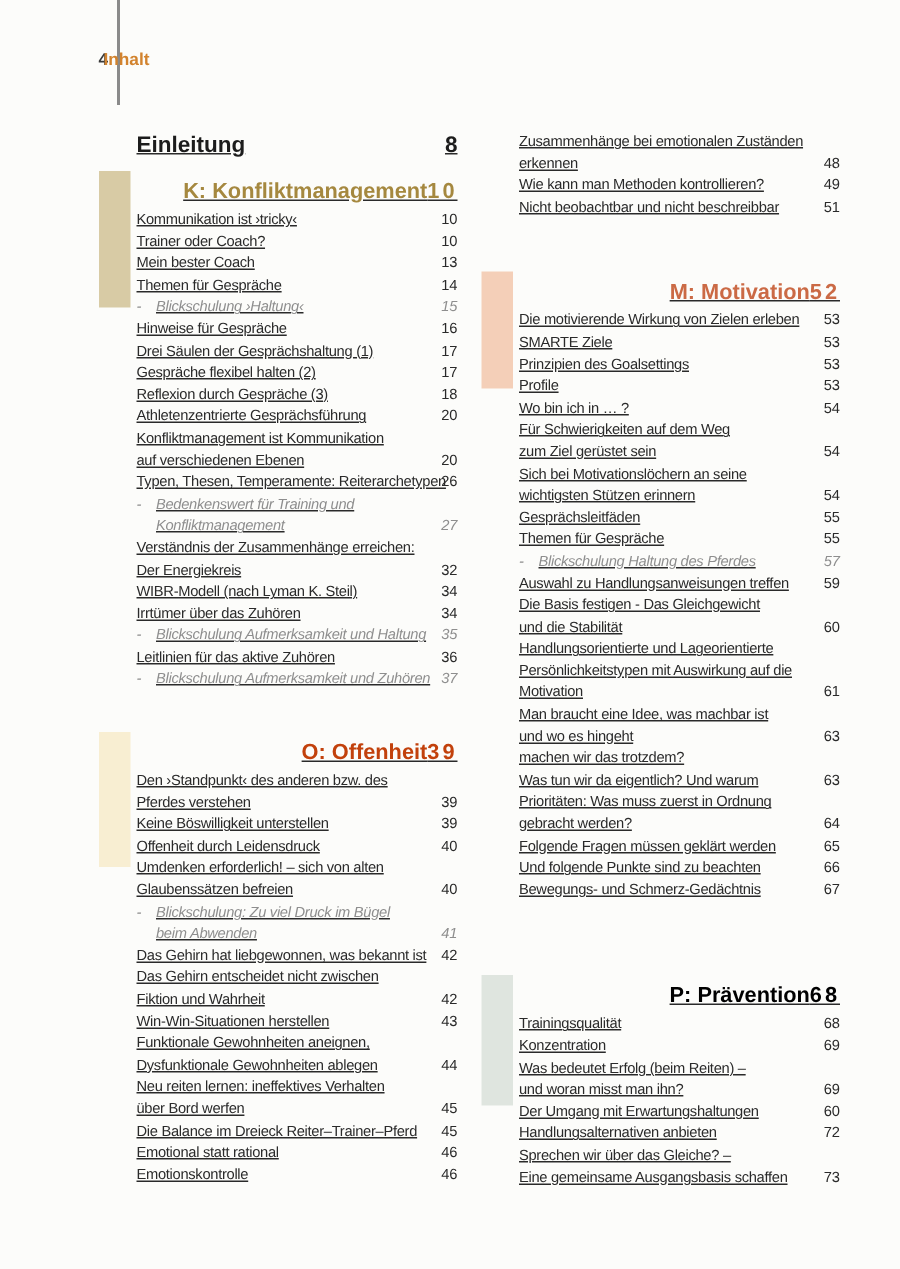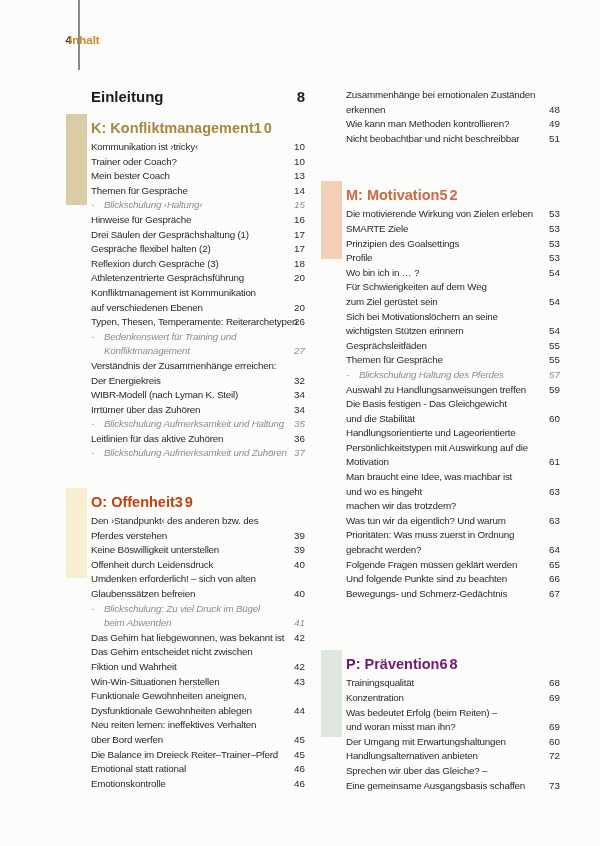--- a/index.html
+++ b/index.html
@@ -16,39 +16,39 @@
     position:absolute;left:52px;top:34px;width:20px;
     text-align:right;font-size:11.5px;font-weight:bold;color:#3a3a3a;
   }
   .runhead-divider{
     position:absolute;left:78px;top:0;width:1.5px;height:70px;background:#8a8a8a;
   }
   .runhead-title{
     position:absolute;left:69px;top:34px;font-size:11.5px;color:#d2832e;font-weight:bold;
   }
   
-  .col{position:absolute;top:88px;}
+  .col{position:absolute;top:88px;text-decoration:underline;}
   .col-left{left:91px;width:214px;}
   .col-right{left:346px;width:214px;}
   
   .block{position:relative;}
   .col > .block:first-child{margin-top:0;}
   .block[data-key="K"]{margin-top:13px;}
   .block[data-key="O"]{margin-top:32px;}
   .block[data-key="M"]{margin-top:40px;}
   .block[data-key="P"]{margin-top:54px;}
   .bar{
     position:absolute;left:-25px;top:-5px;width:21px;
   }
   .intro-head{
     display:flex;justify-content:space-between;
     font-size:15px;font-weight:bold;color:#1c1c1c;line-height:18px;
   }
   .sec-head{
-    display:flex;justify-content:flex-start;
+    display:flex;justify-content:flex-end;
     font-size:14.5px;font-weight:bold;line-height:18px;margin-bottom:3px;
   }
   .sec-head .pg{letter-spacing:2px;}
   
   .entry{
     position:relative;
     font-size:9.8px;letter-spacing:-0.2px;line-height:14.6px;color:#2a2a2a;
   }
   .entry .txt{margin-right:18px;}
   .entry .line{white-space:nowrap;}
@@ -439,21 +439,21 @@
       </div>
       <div class="entry">
         <div class="txt">
           <div class="line">Bewegungs- und Schmerz-Gedächtnis</div>
         </div>
         <span class="pg">67</span>
       </div>
     </div>
     <div class="block" data-key="P">
       <div class="bar" style="background: rgb(223, 229, 223); height: 87px;"></div>
-      <div class="sec-head" style="color: #701a75;">
+      <div class="sec-head" style="color: #000000;">
         <span class="ttl">P: Prävention</span>
         <span class="pg">68</span>
       </div>
       <div class="entry">
         <div class="txt">
           <div class="line">Trainingsqualität</div>
         </div>
         <span class="pg">68</span>
       </div>
       <div class="entry">

